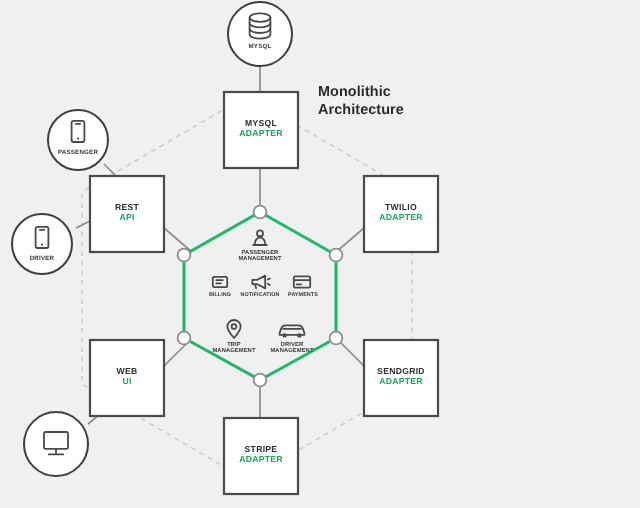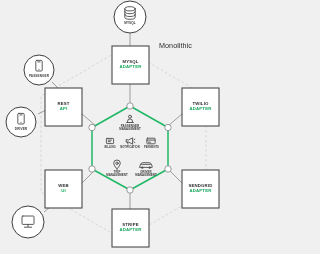--- a/index.html
+++ b/index.html
@@ -19,21 +19,21 @@
     line-height:1.05;
     letter-spacing:-0.1px;
     white-space:nowrap;
     pointer-events:none;
   }
   .title{
     position:absolute;
     left:159px; top:41px;
     width:70px;
     font-size:7.2px;
-    font-weight:normal;
+    font-weight:bold;
     color:#2b2b2b;
     line-height:1.28;
     letter-spacing:0.05px;
   }
   .box-label{
     font-size:4.3px;
     font-weight:bold;
     letter-spacing:0.15px;
   }
   .box-label .t1{color:#2e2e2e;display:block;}
@@ -195,20 +195,21 @@
     <g transform="translate(146,165)">
       <path class="ico" d="M-6.2,1.4 L-5.3,-0.9 C-5,-1.8 -4.2,-2.3 -3.3,-2.3 L3.3,-2.3 C4.2,-2.3 5,-1.8 5.3,-0.9 L6.2,1.4 L6.2,2.4 L-6.2,2.4 Z"></path>
       <path class="ico" d="M-4.4,-0.6 L4.4,-0.6"></path>
       <circle class="icof" cx="-3.7" cy="2.7" r="1.1"></circle>
       <circle class="icof" cx="3.7" cy="2.7" r="1.1"></circle>
     </g>
   </svg>
 
   <div class="title">
     <span>Monolithic</span><br>
+    <span>Architecture</span>
   </div>
 
   <div class="lbl box-label" style="left:112px;top:60px;width:37px;">
     <span class="t1">MYSQL</span>
     <span class="t2">ADAPTER</span>
   </div>
 
   <div class="lbl box-label" style="left:45px;top:102px;width:37px;">
     <span class="t1">REST</span>
     <span class="t2">API</span>

